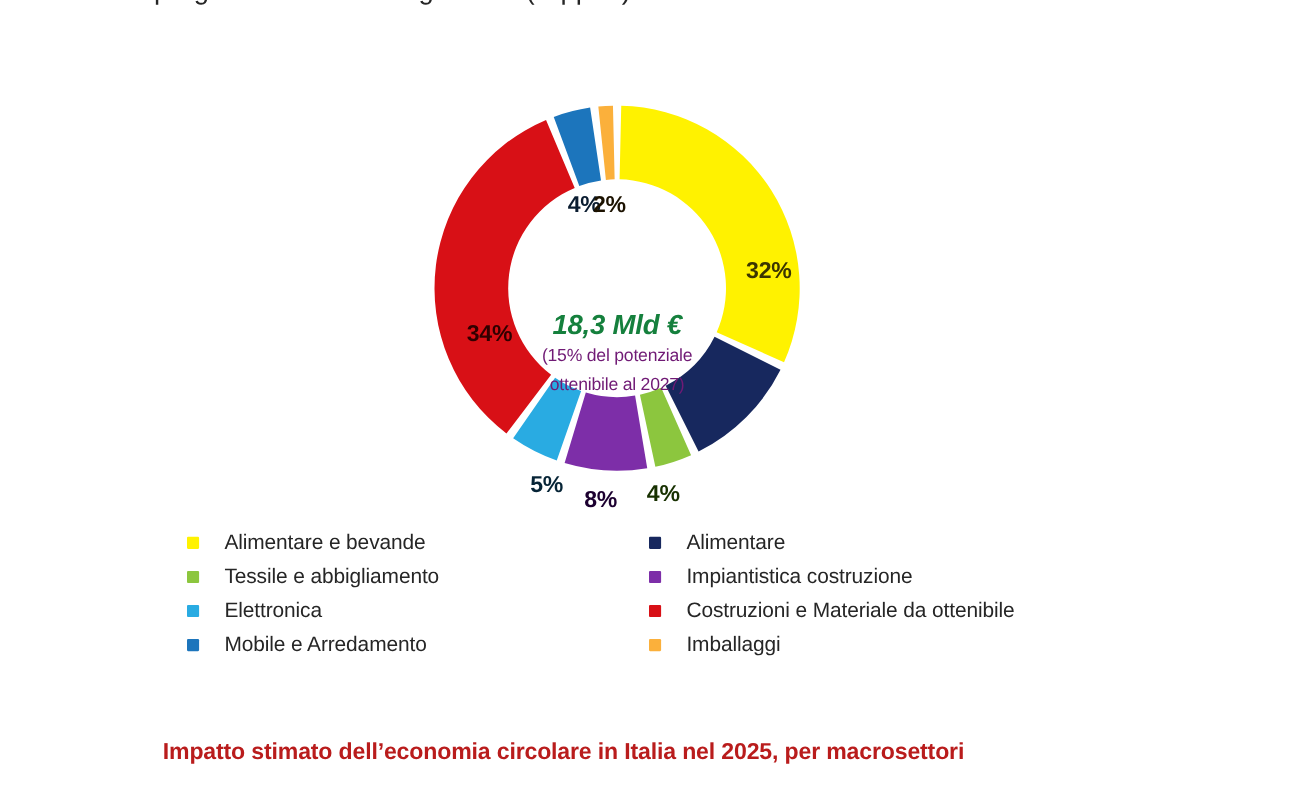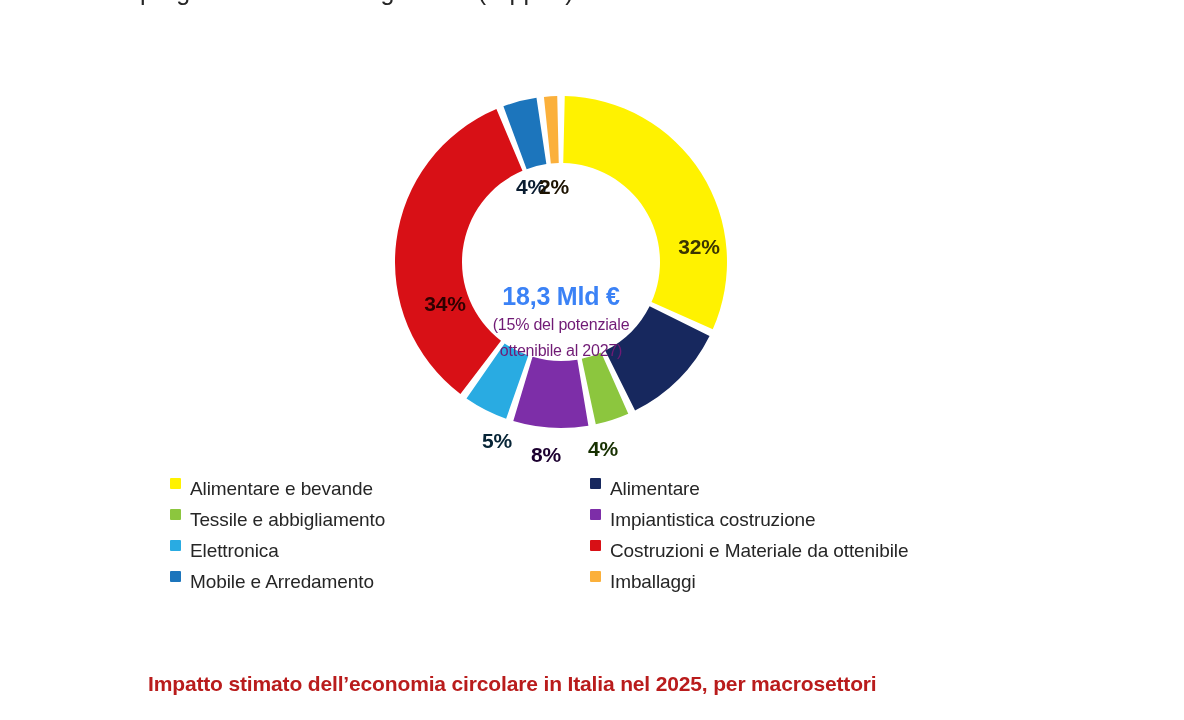--- a/index.html
+++ b/index.html
@@ -81,23 +81,24 @@
     left: 561px;
     top: 262px;
     transform: translate(-50%, -50%);
     width: 230px;
     text-align: center;
     pointer-events: none;
   }
   .center-main {
     font-size: 25px;
     font-weight: 700;
-    color: #3b82f6;
+    color: #15803d;
     line-height: 31px;
     letter-spacing: -0.2px;
+    font-style: italic;
   }
   .center-sub {
     font-size: 16px;
     font-weight: 400;
     color: #701a75;
     line-height: 26px;
     letter-spacing: -0.2px;
   }
 
   
@@ -106,21 +107,22 @@
     left: 170px;
     top: 478px;
     width: 860px;
     display: grid;
     grid-template-columns: 420px 420px;
     grid-auto-rows: 31px;
     column-gap: 0px;
   }
   .legend-item {
     display: flex;
-    gap: 9px;
+    align-items: center;
+    gap: 23px;
     height: 31px;
   }
   .legend-swatch {
     width: 11px;
     height: 11px;
     flex: 0 0 11px;
     border-radius: 1px;
     position: relative;
     top: 0px;
   }

